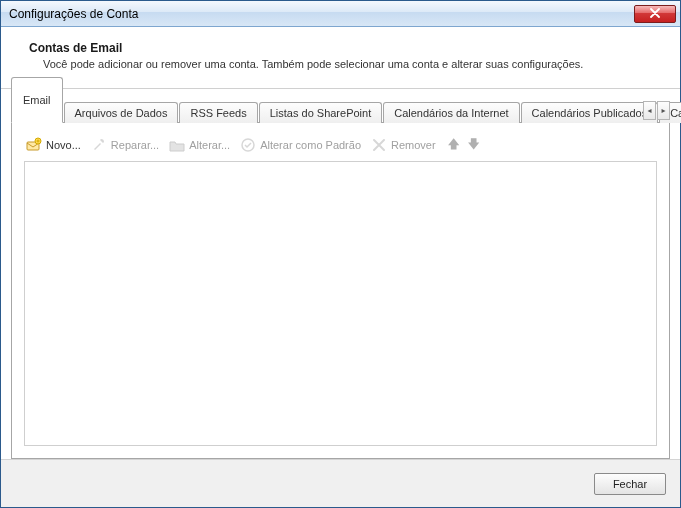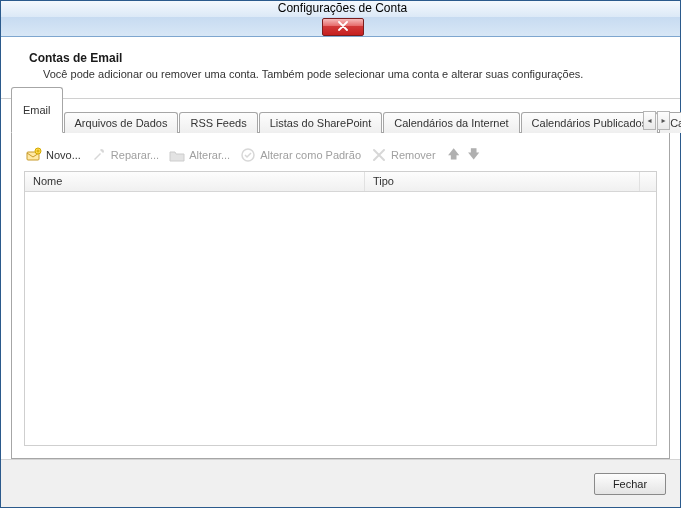--- a/index.html
+++ b/index.html
@@ -7,28 +7,27 @@
 
   .window {
     width: 681px; height: 508px;
     border: 1px solid #2b5a8c;
     background: #ffffff;
     display: flex; flex-direction: column;
   }
 
   
   .titlebar {
-    height: 36px;
+    height: 26px;
     background: linear-gradient(to bottom, #f4f8fd 0%, #dce9f7 45%, #c7dbf1 46%, #d8e7f6 100%);
     border-bottom: 1px solid #7ea6cf;
     display: flex; align-items: center;
     padding: 0 4px 0 8px;
     font-size: 12px; color: #000;
     position: relative;
-    flex-direction: column;
   }
   .titlebar .title { flex: 1; }
   .close-btn {
     width: 42px; height: 18px;
     background: linear-gradient(to bottom, #f6baba 0%, #e56767 45%, #d13838 46%, #c62020 100%);
     border: 1px solid #7b1d1d;
     border-radius: 2px;
     display: flex; align-items: center; justify-content: center;
     cursor: pointer;
   }
@@ -269,25 +268,20 @@
               <span>🡅</span>
             </div>
             <div class="arrow">
               <span>🡇</span>
             </div>
           </div>
 
         </div>
 
         <div class="list">
-          <div class="list-header">
-            <div class="col col1">Nome</div>
-            <div class="col col2">Tipo</div>
-            <div class="col colend"></div>
-          </div>
           <div class="list-body"></div>
         </div>
 
       </div>
 
     </div>
 
     <div class="footer">
       <div class="btn">Fechar</div>
     </div>

